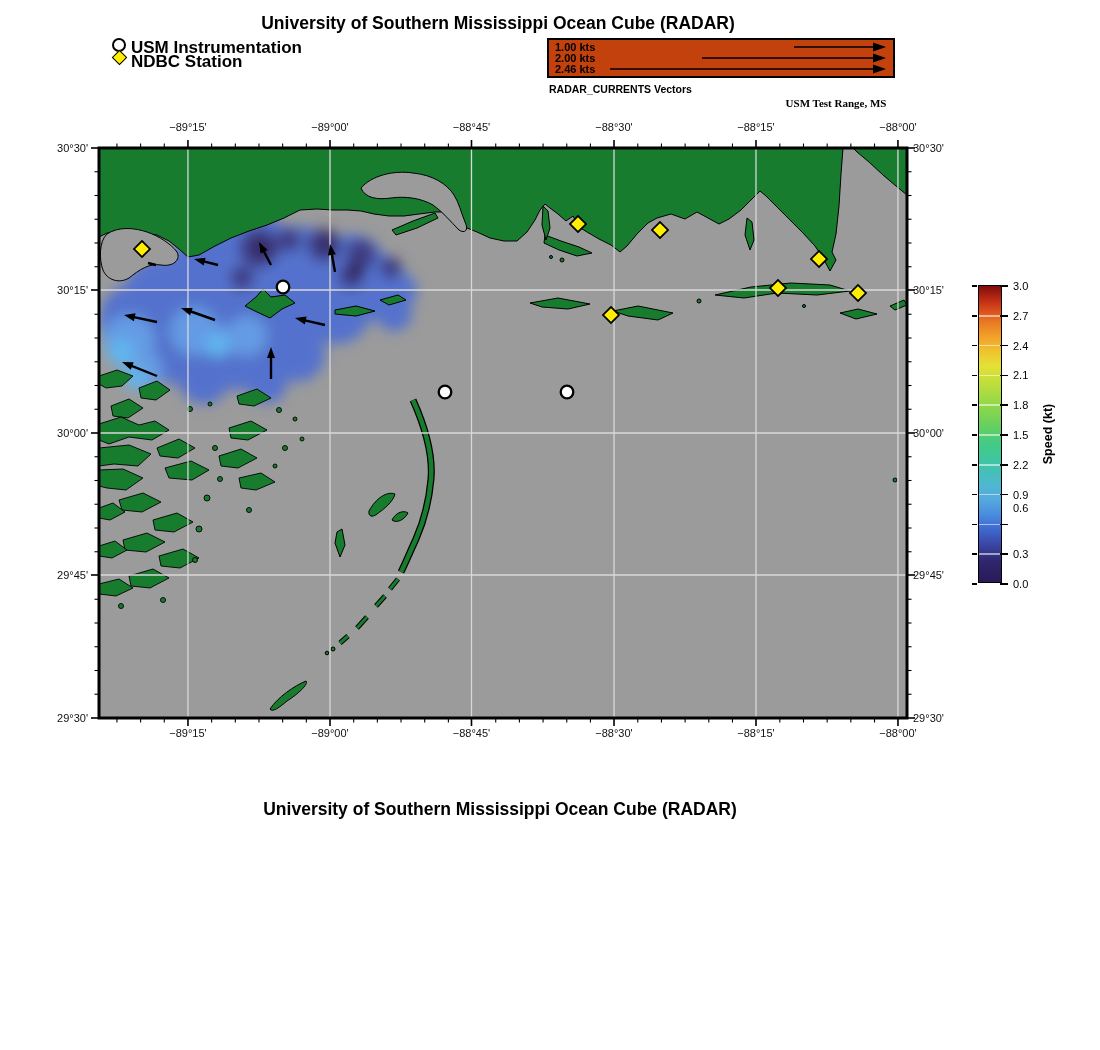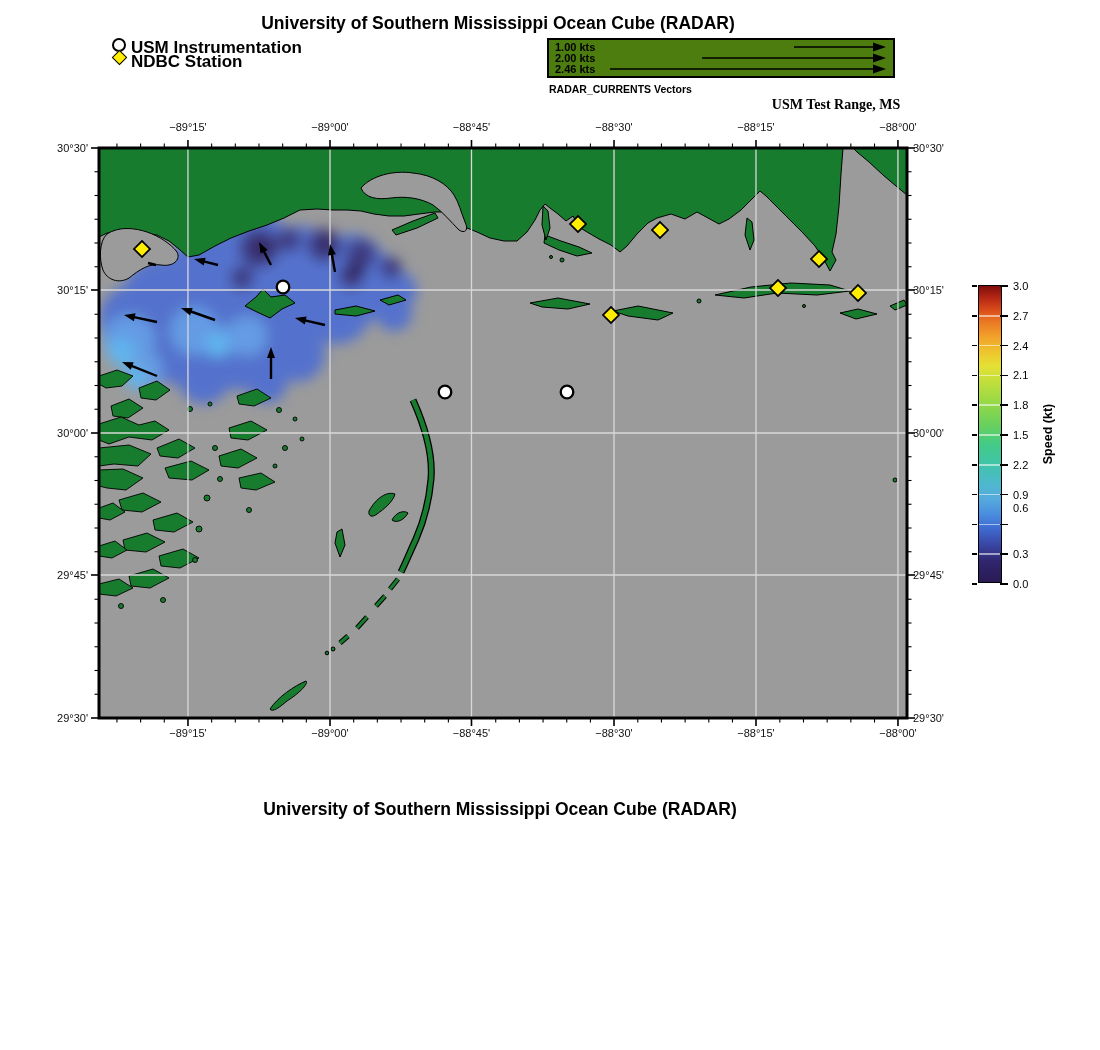--- a/index.html
+++ b/index.html
@@ -5,38 +5,38 @@
   html,body{margin:0;padding:0;background:#fff;}
   .fig{position:relative;width:1100px;height:1050px;background:#fff;
        font-family:"Liberation Sans",sans-serif;color:#000;overflow:hidden;}
   .abs{position:absolute;}
   .big-title{font-weight:bold;font-size:17.5px;white-space:nowrap;transform:translateX(-50%);}
   .serif{font-family:"Liberation Serif",serif;font-weight:bold;}
   .legend-row{display:flex;align-items:flex-start;height:14px;font-weight:bold;font-size:17px;}
   .lg-circle{width:10px;height:10px;border:2px solid #000;border-radius:50%;background:#fff;margin-right:5px;flex:none;}
   .lg-diamond{width:9px;height:9px;border:1.6px solid #000;background:#ffee00;transform:rotate(45deg);
               margin:0 6px 0 2px;flex:none;}
-  .vecbox{border:2.5px solid #000;background:#4d7c0f;box-sizing:border-box;}
+  .vecbox{border:2.5px solid #000;background:#c2410c;box-sizing:border-box;}
   .vl{position:absolute;left:6px;font-weight:bold;font-size:11px;line-height:11px;white-space:nowrap;}
   .veccap{font-weight:bold;font-size:10.5px;white-space:nowrap;}
   .axlab{position:absolute;font-size:11px;white-space:nowrap;color:#111;}
   .cb{box-sizing:border-box;border:1.5px solid #000;}
   .cb-ticklab{position:absolute;font-size:11px;transform:translateY(-50%);}
   .cb-tick{position:absolute;background:#000;}
   .cb-inner{position:absolute;background:rgba(255,255,255,.55);}
   svg{display:block;}
 </style>
 </head>
 <body>
 
 <div class="fig">
 
   <div class="abs big-title" style="left:498px;top:13px;">University of Southern Mississippi Ocean Cube (RADAR)</div>
   <div class="abs big-title" style="left:500px;top:799px;">University of Southern Mississippi Ocean Cube (RADAR)</div>
-  <div class="abs serif" style="left:836px;top:97px;font-size:14px;transform:translateX(-50%);white-space:nowrap;">USM Test Range, MS</div>
+  <div class="abs serif" style="left:836px;top:97px;font-size:11px;transform:translateX(-50%);white-space:nowrap;">USM Test Range, MS</div>
 
   <div class="abs" style="left:112px;top:38px;">
     <div class="legend-row">
       <span class="lg-circle"></span>
       <span>USM Instrumentation</span>
     </div>
     <div class="legend-row">
       <span class="lg-diamond"></span>
       <span>NDBC Station</span>
     </div>

